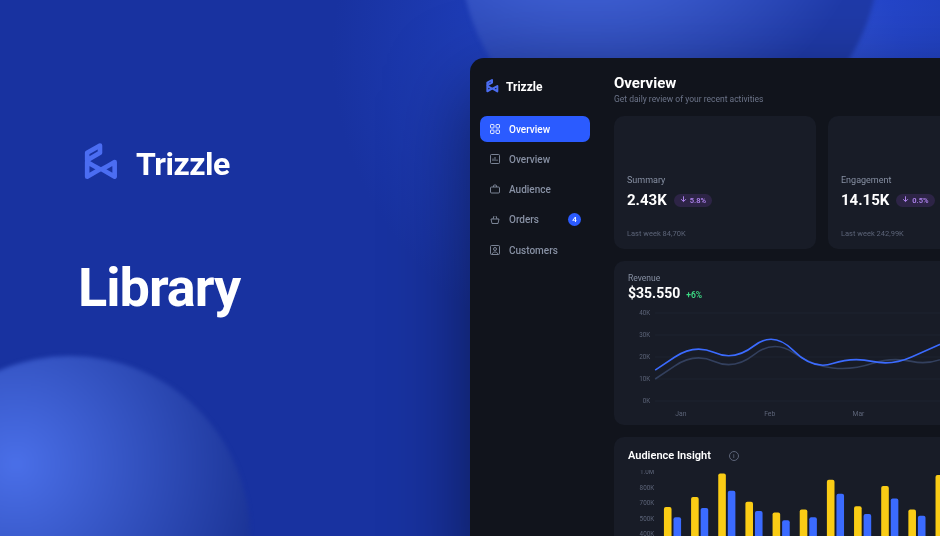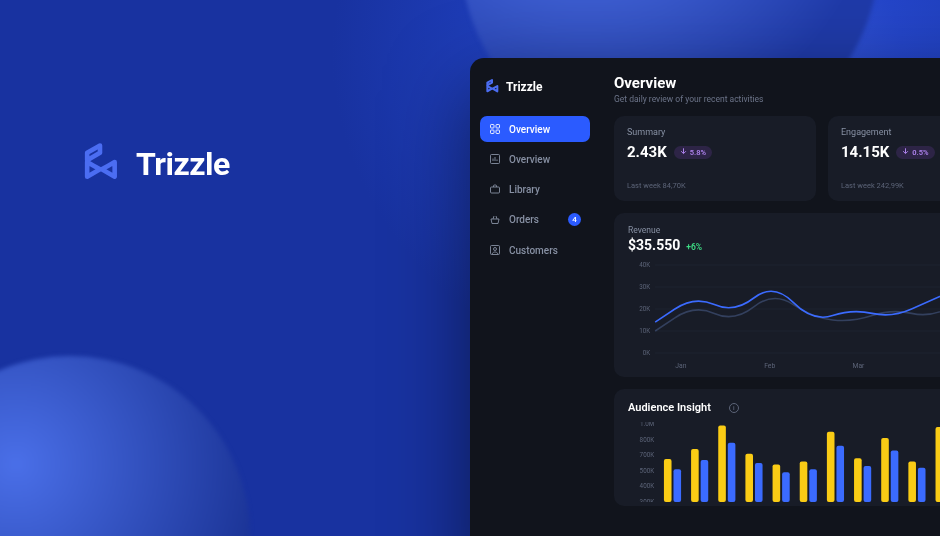--- a/index.html
+++ b/index.html
@@ -57,21 +57,21 @@
 
   .main { flex: 1; padding: 16px 0 0 14px; display: flex; flex-direction: column; gap: 12px; }
   .page-head .pt { color: #fff; font-size: 15px; font-weight: 700; }
   .page-head .ps { color: #6c7489; font-size: 8.5px; margin-top: 2px; }
 
   .stats { display: flex; gap: 12px; }
   .card {
     background: #181c27; border-radius: 10px; padding: 11px 13px;
   }
   .stat { flex: 1; }
-  .stat .lbl { color: #8790a3; font-size: 9px; margin-bottom: 6px; }
+  .stat .lbl { color: #8790a3; font-size: 9px; margin-bottom: 6px; margin-top: 48px; }
   .stat .row { display: flex; align-items: center; gap: 7px; }
   .stat .val { color: #fff; font-size: 15px; font-weight: 700; }
   .pill {
     display: inline-flex; align-items: flex-start; gap: 3px;
     background: rgba(168, 85, 247, 0.15); color: #b084f0;
     padding: 2px 6px; border-radius: 999px; font-size: 7.5px; font-weight: 600;
   }
   .pill svg { width: 7px; height: 7px; fill: #b084f0; }
   .stat .sub { color: #5c6478; font-size: 7.5px; margin-top: 20px; }
 
@@ -111,20 +111,21 @@
           <g fill="none" stroke="#4b6df2" stroke-width="5" stroke-linecap="round" stroke-linejoin="round">
             <path d="M24 6 L10 14 L10 22 L24 14 Z"></path>
             <path d="M10 24 L10 40 L24 32 L17 28 Z"></path>
             <path d="M26 32 L40 40 L40 24 L33 28 Z"></path>
           </g>
         </svg>
     </span>
     <span class="name">Trizzle</span>
   </div>
   <div class="hero-title">
+    <div>Library</div>
   </div>
 </div>
 
 <div class="dash">
   <div class="sidebar">
     <div class="sb-brand">
       <span>
         <svg viewBox="0 0 48 48">
             <g fill="none" stroke="#4b6df2" stroke-width="6" stroke-linecap="round" stroke-linejoin="round">
               <path d="M24 6 L10 14 L10 22 L24 14 Z"></path>
@@ -156,21 +157,21 @@
         </span>
       <span>Overview</span>
     </div>
     <div class="nav-item">
       <span class="ic">
           <svg viewBox="0 0 24 24">
             <rect x="3" y="8" width="18" height="12" rx="2"></rect>
             <path d="M9 8 V6 a2 2 0 0 1 2-2 h2 a2 2 0 0 1 2 2 V8"></path>
           </svg>
         </span>
-      <span>Library</span>
+      <span>Audience</span>
     </div>
     <div class="nav-item">
       <span class="ic">
           <svg viewBox="0 0 24 24">
             <path d="M4 10 h16 l-2 9 H6 Z"></path>
             <path d="M8 10 L10 4 M16 10 L14 4"></path>
           </svg>
         </span>
       <span>Orders</span>
       <span class="nav-badge">4</span>

